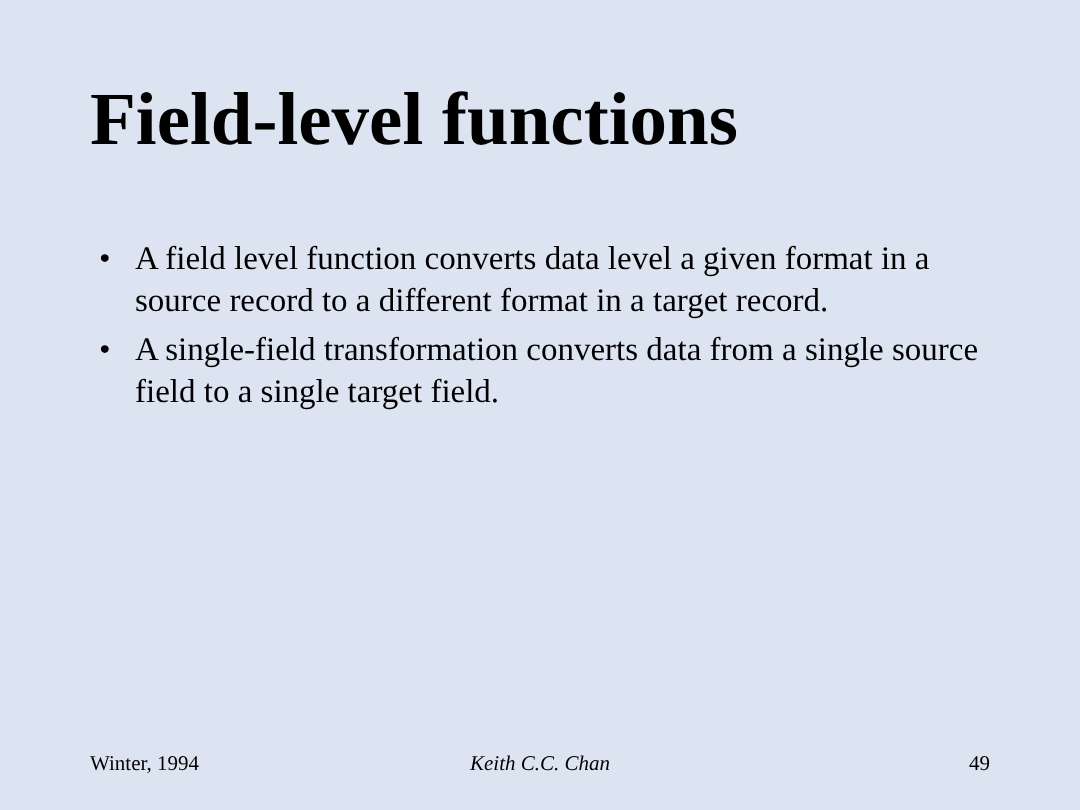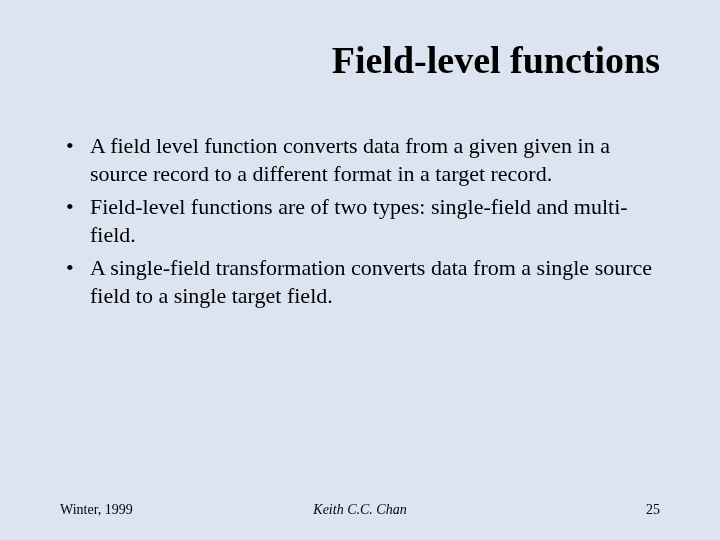--- a/index.html
+++ b/index.html
@@ -12,24 +12,24 @@
     position: relative;
     overflow: hidden;
   }
   .slide {
     width: 100%;
     height: 100%;
     padding: 30px 60px 20px 60px;
     position: relative;
   }
   .title {
-    text-align: right;
-    font-size: 38px;
+    text-align: left;
+    font-size: 50px;
     font-weight: bold;
-    margin-top: 8px;
+    margin-top: 20px;
     margin-bottom: 50px;
   }
   .bullets {
     list-style: none;
     padding-left: 28px;
   }
   .bullets li {
     position: relative;
     font-size: 22px;
     line-height: 1.25;
@@ -59,22 +59,21 @@
     transform: translateX(-50%);
     font-style: italic;
   }
 </style>
 </head>
 <body>
 
 <div class="slide">
   <h1 class="title">Field-level functions</h1>
   <ul class="bullets">
-    <li>A field level function converts data from a given given in a source record to a different format in a target record.</li>
-    <li>Field-level functions are of two types: single-field and multi-field.</li>
+    <li>A field level function converts data level a given format in a source record to a different format in a target record.</li>
     <li>A single-field transformation converts data from a single source field to a single target field.</li>
   </ul>
   <div class="footer">
-    <span>Winter, 1999</span>
+    <span>Winter, 1994</span>
     <span class="footer-center">Keith C.C. Chan</span>
-    <span>25</span>
+    <span>49</span>
   </div>
 </div>
 
 </body></html>

